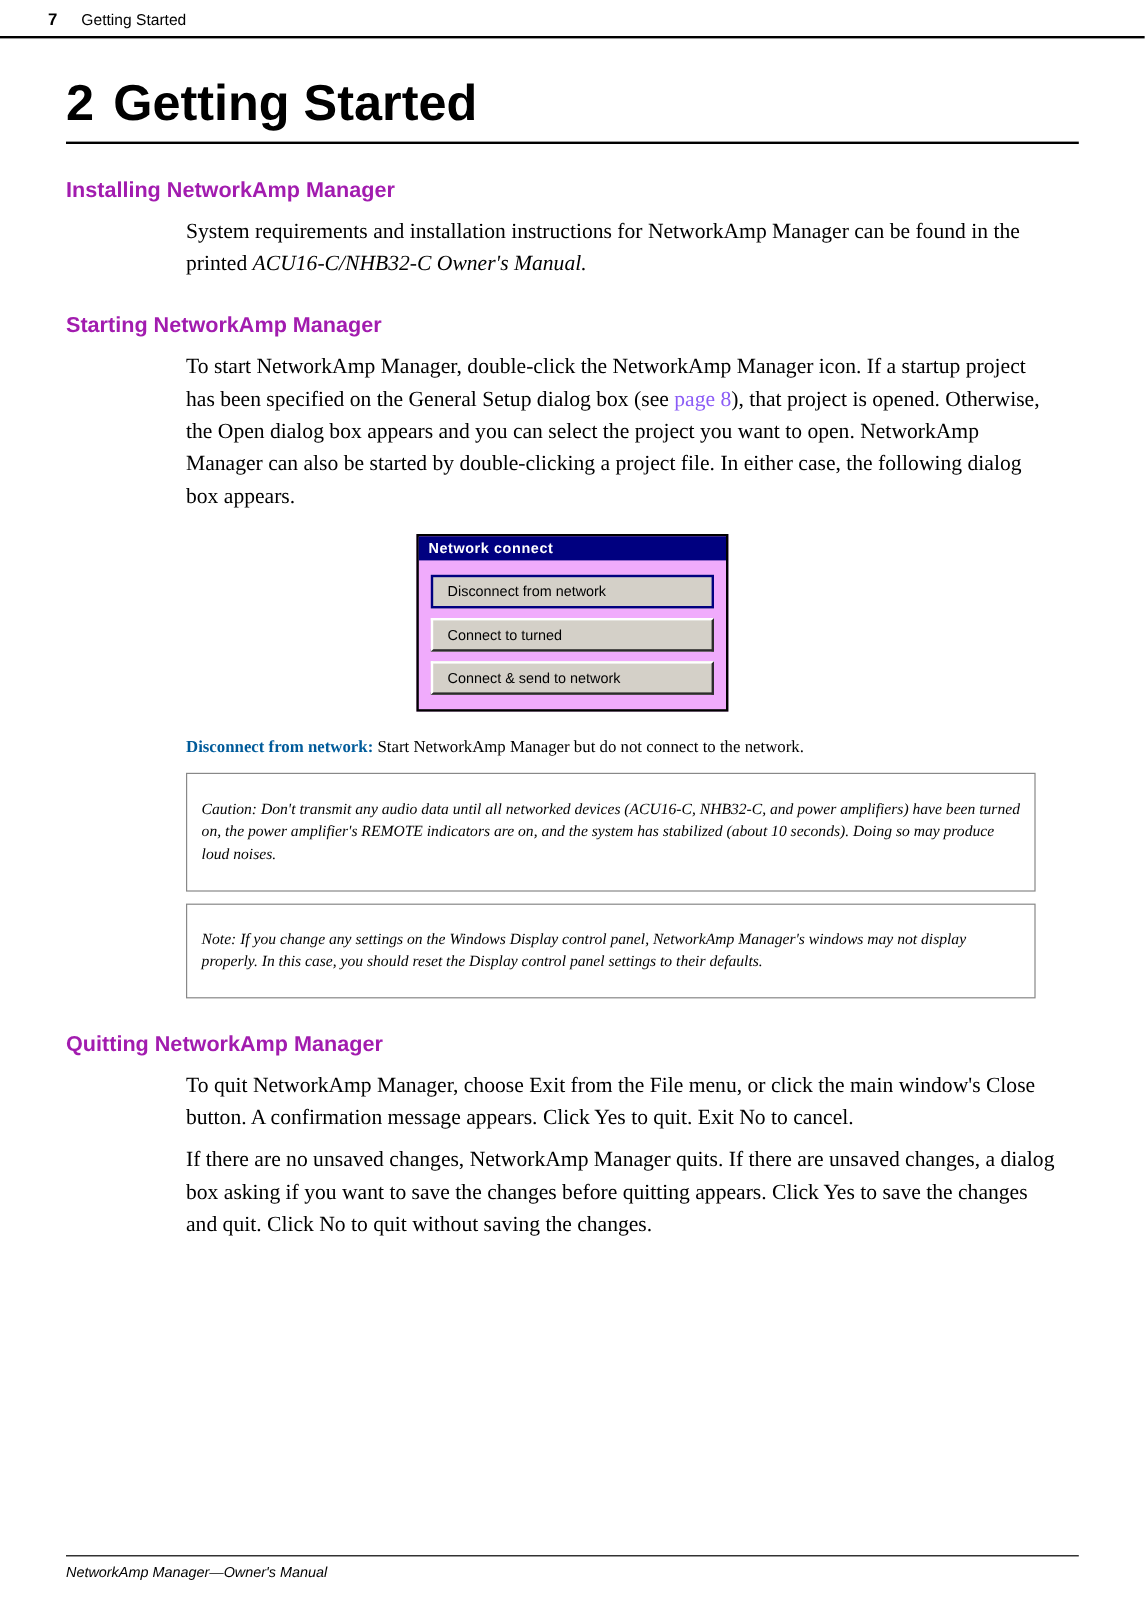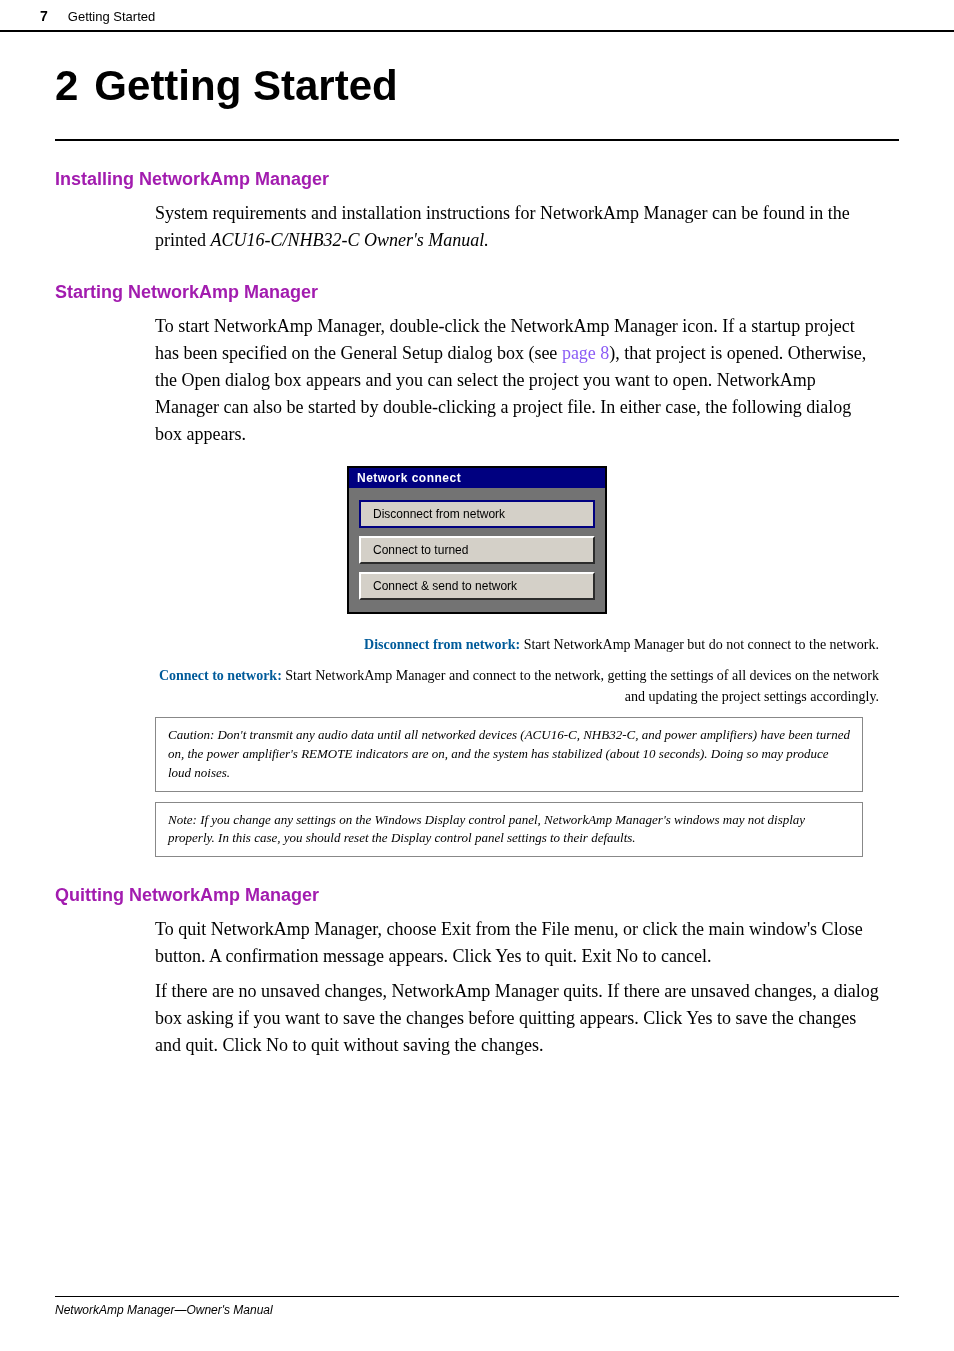--- a/index.html
+++ b/index.html
@@ -46,21 +46,21 @@
     }
 
     
     .chapter-heading {
       font-family: Arial, sans-serif;
       font-size: 42px;
       font-weight: bold;
       color: #000;
       margin-bottom: 18px;
       border-bottom: 2px solid #000;
-      padding-bottom: 29px;
+      padding-bottom: 8px;
     }
 
     .chapter-num {
       margin-right: 16px;
     }
 
     
     .section-heading {
       font-family: Arial, sans-serif;
       font-size: 18px;
@@ -86,21 +86,21 @@
 
     
     .dialog-container {
       display: flex;
       justify-content: center;
       margin: 18px 0 20px 0;
     }
 
     .dialog-box {
       border: 2px solid #000;
-      background: #737373;
+      background: #f0abfc;
       width: 260px;
       padding: 0;
     }
 
     .dialog-titlebar {
       background: #000080;
       color: #ffffff;
       font-family: Arial, sans-serif;
       font-size: 12px;
       font-weight: bold;
@@ -134,34 +134,33 @@
       background: #d4d0c8;
     }
 
     
     .desc-block {
       margin-left: 100px;
       margin-right: 20px;
       margin-bottom: 10px;
       font-size: 14px;
       line-height: 1.5;
-      text-align: right;
     }
 
     .desc-term {
       font-weight: bold;
       color: #005b9a;
     }
 
     
     .notice-box {
       margin-left: 100px;
       margin-right: 36px;
       border: 1px solid #888;
-      padding: 8px 12px;
+      padding: 20px 12px;
       font-style: italic;
       font-size: 13px;
       line-height: 1.45;
       margin-bottom: 10px;
       color: #000;
     }
 
     
     .footer {
       position: absolute;
@@ -216,24 +215,20 @@
           <button class="dialog-button">Connect &amp; send to network</button>
         </div>
       </div>
     </div>
 
     <div class="desc-block">
       <span class="desc-term">Disconnect from network:</span>
       <span>Start NetworkAmp Manager but do not connect to the network.</span>
     </div>
 
-    <div class="desc-block">
-      <span class="desc-term">Connect to network:</span>
-      <span>Start NetworkAmp Manager and connect to the network, getting the settings of all devices on the network and updating the project settings accordingly.</span>
-    </div>
 
 
     <div class="notice-box">Caution: Don't transmit any audio data until all networked devices (ACU16-C, NHB32-C, and power amplifiers) have been turned on, the power amplifier's REMOTE indicators are on, and the system has stabilized (about 10 seconds). Doing so may produce loud noises.</div>
 
     <div class="notice-box">Note: If you change any settings on the Windows Display control panel, NetworkAmp Manager's windows may not display properly. In this case, you should reset the Display control panel settings to their defaults.</div>
 
     <div class="section-heading">Quitting NetworkAmp Manager</div>
     <div class="body-block">
       <p>To quit NetworkAmp Manager, choose Exit from the File menu, or click the main window's Close button. A confirmation message appears. Click Yes to quit. Exit No to cancel.</p>
       <p>If there are no unsaved changes, NetworkAmp Manager quits. If there are unsaved changes, a dialog box asking if you want to save the changes before quitting appears. Click Yes to save the changes and quit. Click No to quit without saving the changes.</p>

